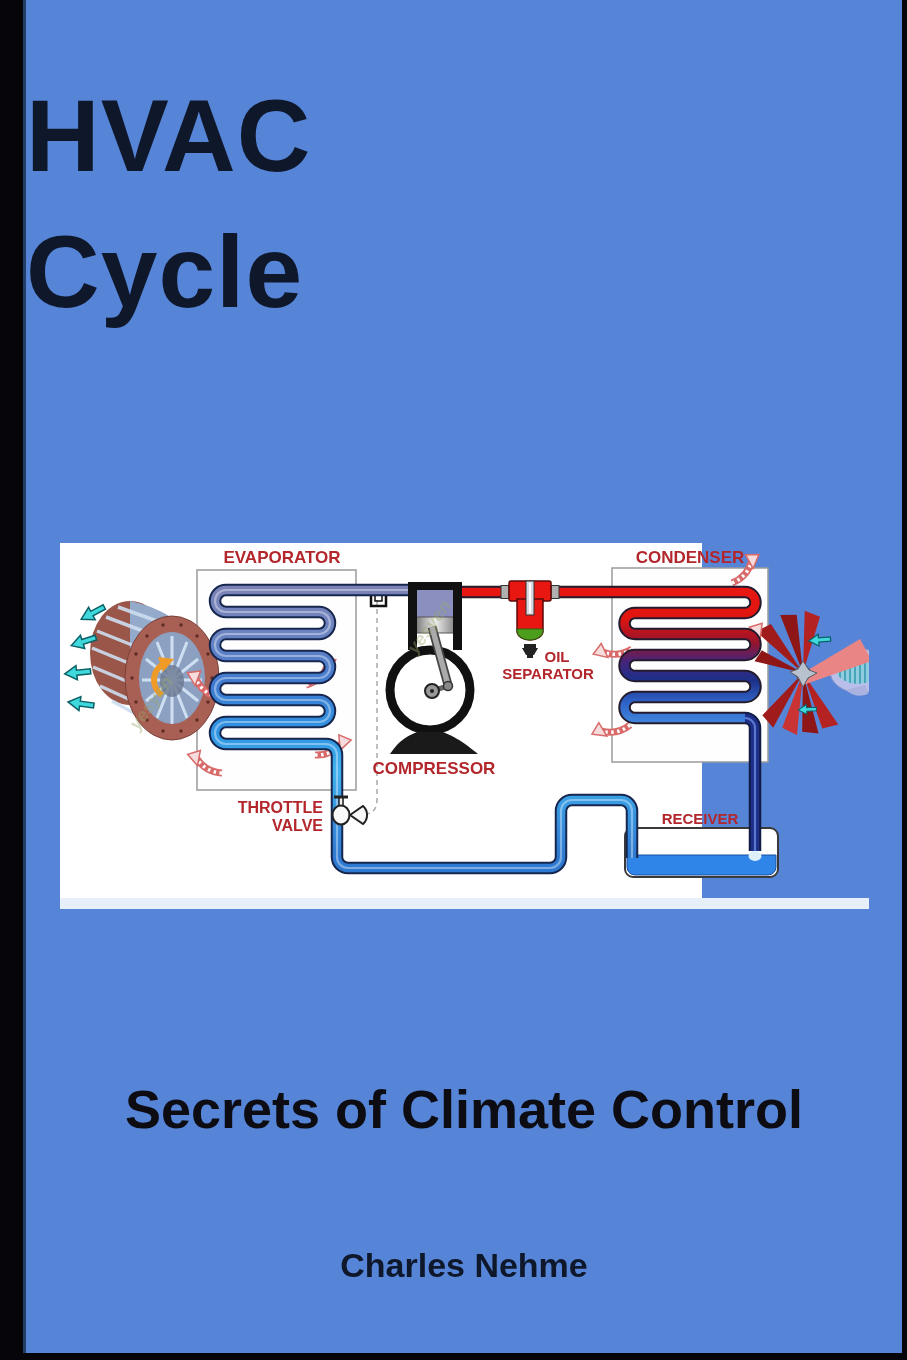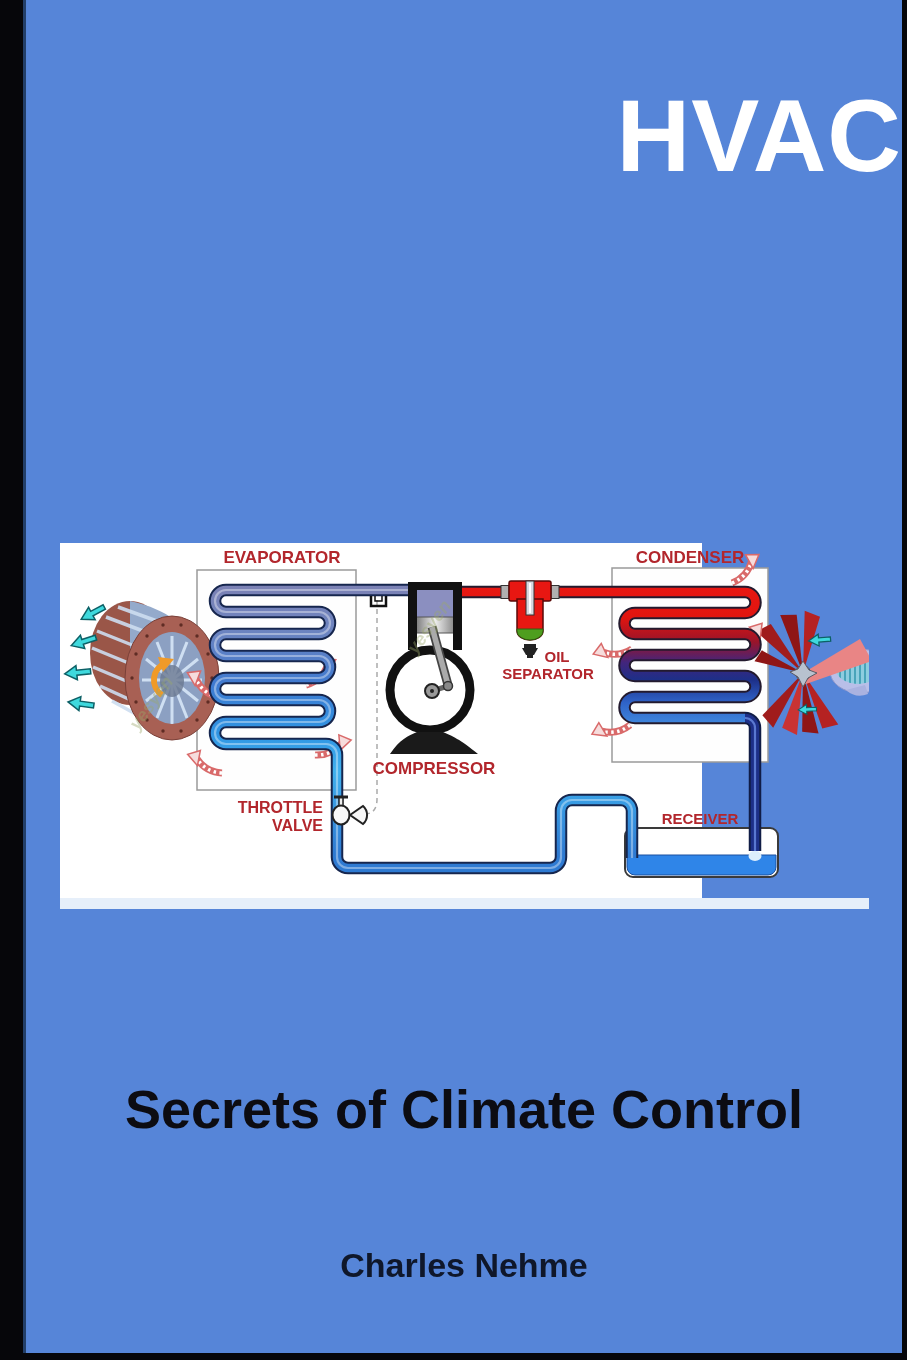--- a/index.html
+++ b/index.html
@@ -5,22 +5,22 @@
   html,body{margin:0;padding:0;background:#222;}
   .page{
     position:relative;width:907px;height:1360px;overflow:hidden;
     background:#5685d8;font-family:"Liberation Sans",sans-serif;
   }
   .edge-left{position:absolute;left:0;top:0;width:23px;height:1360px;background:#06060a;border-right:3px solid #223e68;}
   .edge-right{position:absolute;right:0;top:0;width:5px;height:1360px;background:#06060a;}
   .edge-bottom{position:absolute;left:0;bottom:0;width:907px;height:7px;background:#06060a;}
   .content{position:absolute;left:26px;right:5px;top:0;bottom:0;}
   .title{
-    position:absolute;top:68px;left:0;right:0;text-align:right;
-    font-size:102px;line-height:136px;font-weight:bold;color:#ffffff;letter-spacing:1px;
+    position:absolute;top:68px;left:0;right:0;text-align:left;
+    font-size:102px;line-height:136px;font-weight:bold;color:#0f172a;letter-spacing:1px;
   }
   .subtitle{
     position:absolute;top:1078px;left:0;right:0;text-align:center;
     font-size:54px;font-weight:bold;color:#0c0c12;
   }
   .author{
     position:absolute;top:1246px;left:0;right:0;text-align:center;
     font-size:34px;font-weight:bold;color:#0f172a;
   }
   .panel{
@@ -34,20 +34,21 @@
 <body>
 
 <div class="page">
   <div class="edge-left"></div>
   <div class="edge-right"></div>
   <div class="edge-bottom"></div>
 
   <div class="content">
     <div class="title">
       <div>HVAC</div>
+      <div>Cycle</div>
     </div>
 
     <div class="subtitle">Secrets of Climate Control</div>
     <div class="author">Charles Nehme</div>
   </div>
 
   <div class="panel">
     <svg width="809" height="366" viewBox="0 0 809 366">
       <defs>
         <linearGradient id="evapGrad" gradientUnits="userSpaceOnUse" x1="0" y1="38" x2="0" y2="310">

